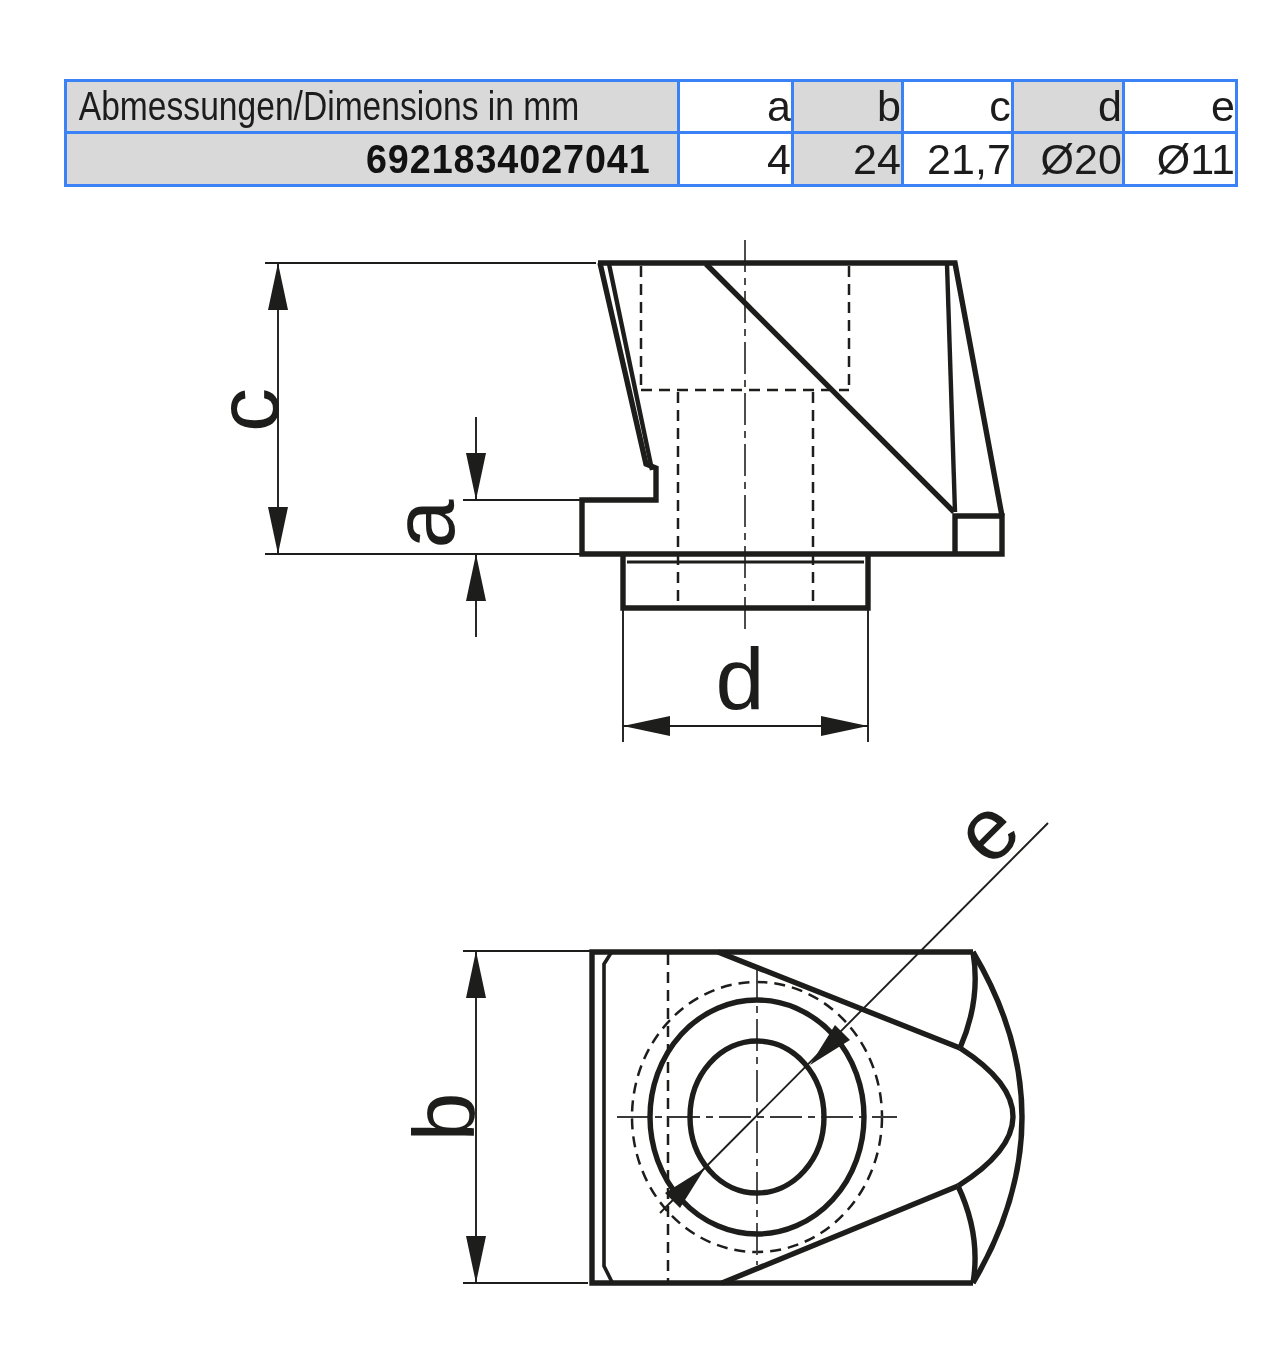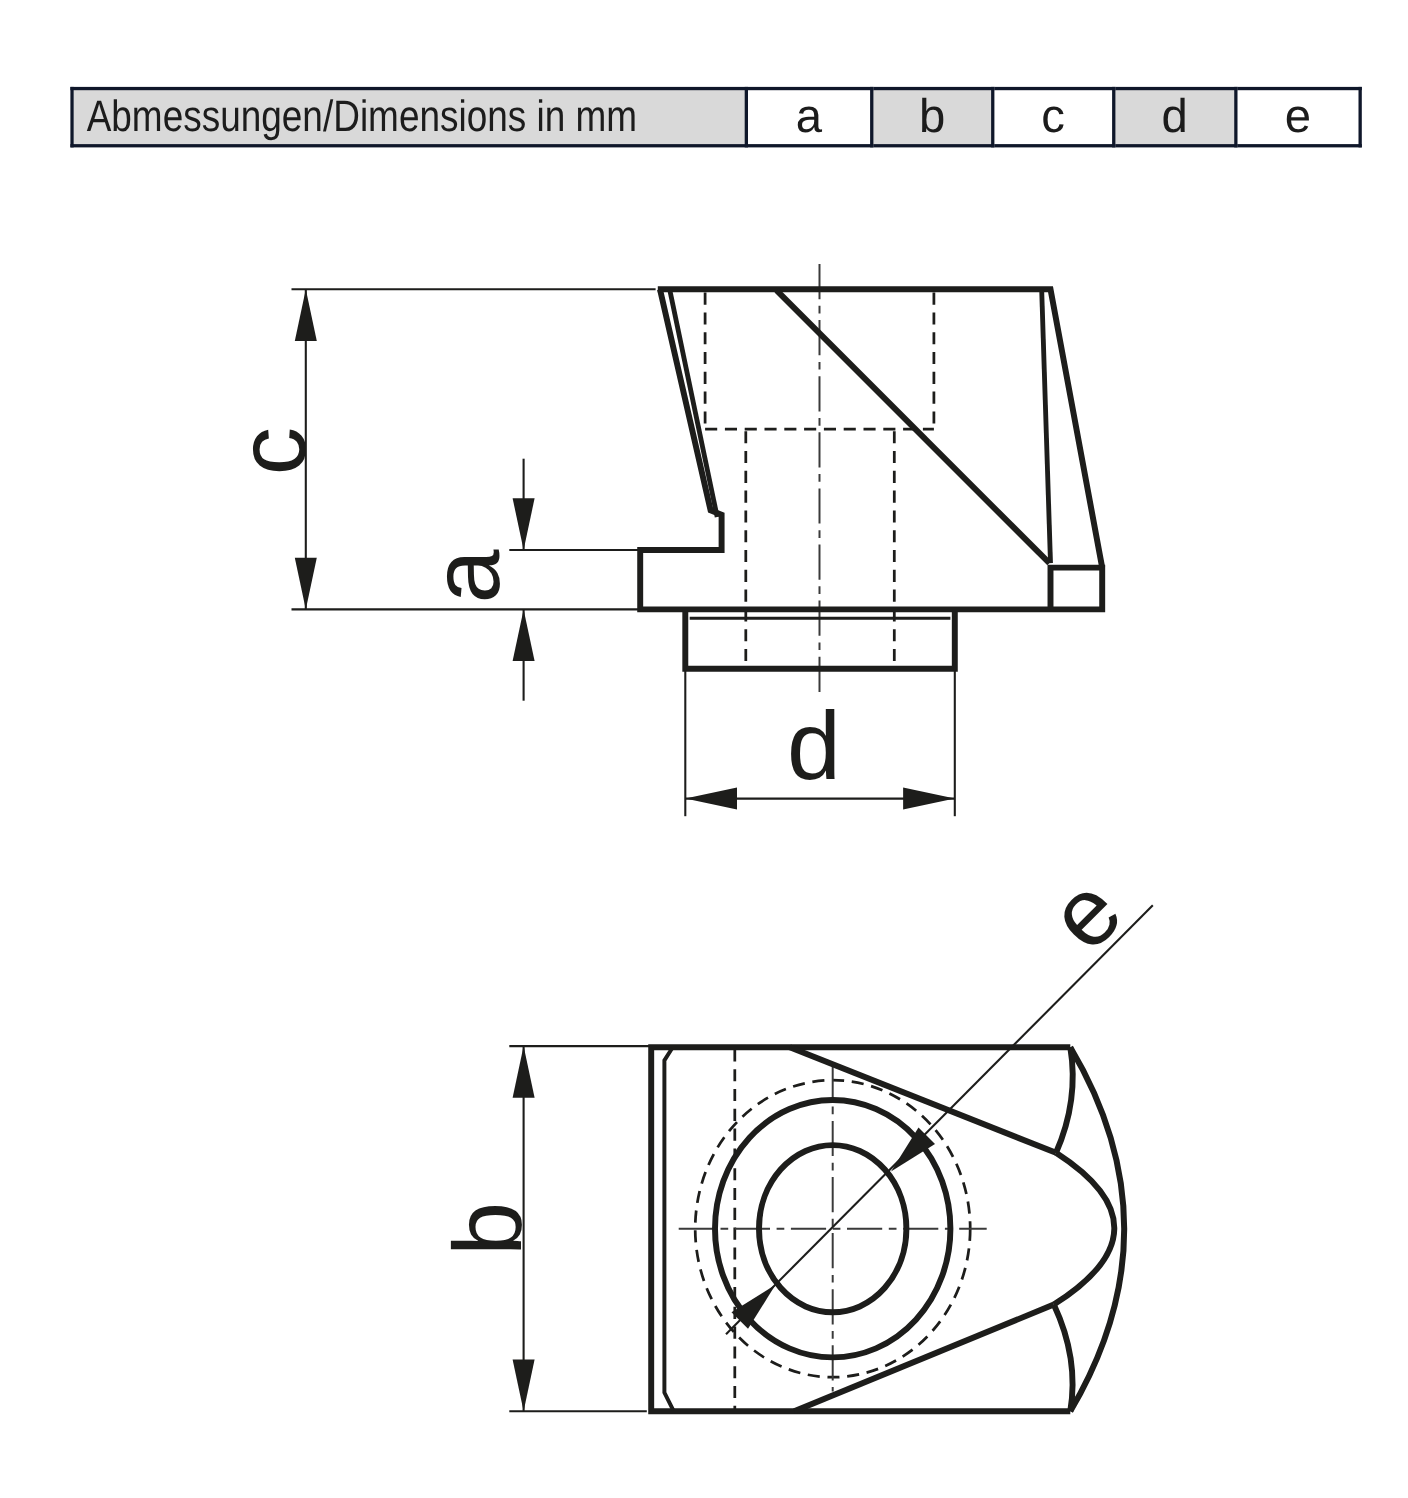--- a/index.html
+++ b/index.html
@@ -7,22 +7,22 @@
     width:1280px;height:1362px;position:relative;background:#ffffff;
     font-family:"Liberation Sans",sans-serif;overflow:hidden;
   }
   
   .dim-table{
     position:absolute;left:64px;top:79px;
     border-collapse:collapse;table-layout:fixed;
     border:2px solid #1c1c1c;
   }
   .dim-table td{
-    border:3px solid #0f172a;
-    padding:0;vertical-align:middle;overflow:hidden;white-space:nowrap;
+    border:3px solid #3b82f6;
+    padding:0;vertical-align:middle;overflow:hidden;white-space:nowrap;text-align:right;
   }
   .dim-table tr.hdr td{height:49px;}
   .dim-table tr.val td{height:50px;}
   td.gray{background:#d9d9d9;}
   td.white{background:#ffffff;}
   .lbl-wrap{display:inline-block;transform:scaleX(.84);transform-origin:left center;
     font-size:40px;color:#1c1c1c;padding-left:14px;}
   .pn-wrap{display:inline-block;font-weight:bold;font-size:41px;letter-spacing:1px;
     color:#121212;padding-left:13px;transform:scaleX(.92);transform-origin:left center;}
   .ctr{ text-align:center;font-size:43px;color:#1c1c1c;}
@@ -52,20 +52,30 @@
   <tbody>
       <tr class="hdr">
     <td class="gray">
       <span class="lbl-wrap">Abmessungen/Dimensions in mm</span>
     </td>
     <td class="white ctr">a</td>
     <td class="gray  ctr">b</td>
     <td class="white ctr">c</td>
     <td class="gray  ctr">d</td>
     <td class="white ctr">e</td>
+  </tr>
+  <tr class="val">
+    <td class="gray">
+      <span class="pn-wrap">6921834027041</span>
+    </td>
+    <td class="white ctr">4</td>
+    <td class="gray  ctr">24</td>
+    <td class="white ctr">21,7</td>
+    <td class="gray  ctr">Ø20</td>
+    <td class="white ctr">Ø11</td>
   </tr>
 </tbody>
   </table>
 
 <svg class="drawing" width="1280" height="1362" viewBox="0 0 1280 1362">
 
   <g>
 
     <path class="hid" d="M641,266 V390"></path>
     <path class="hid" d="M849,266 V390"></path>

